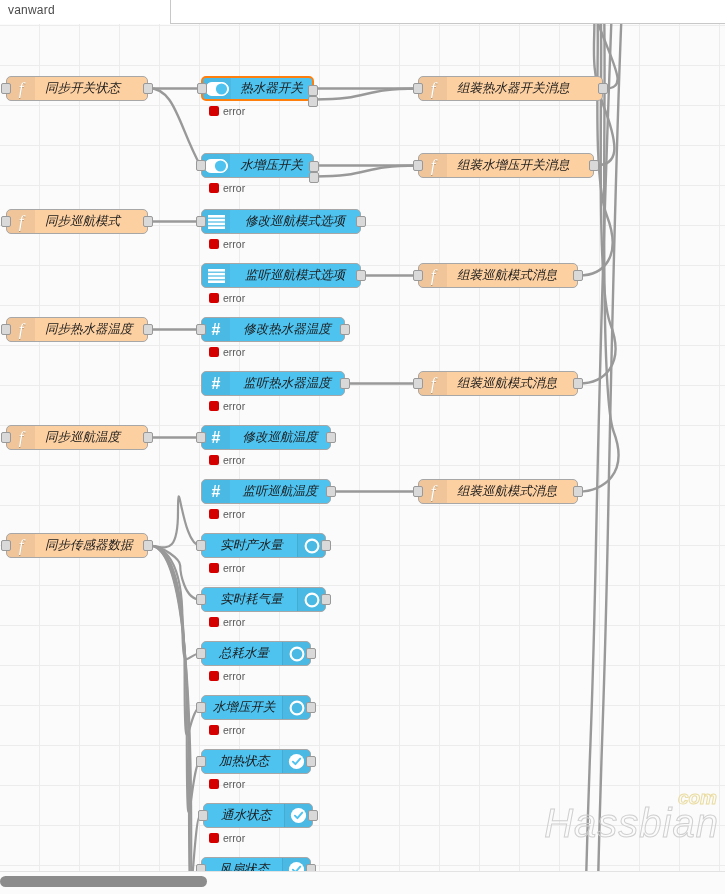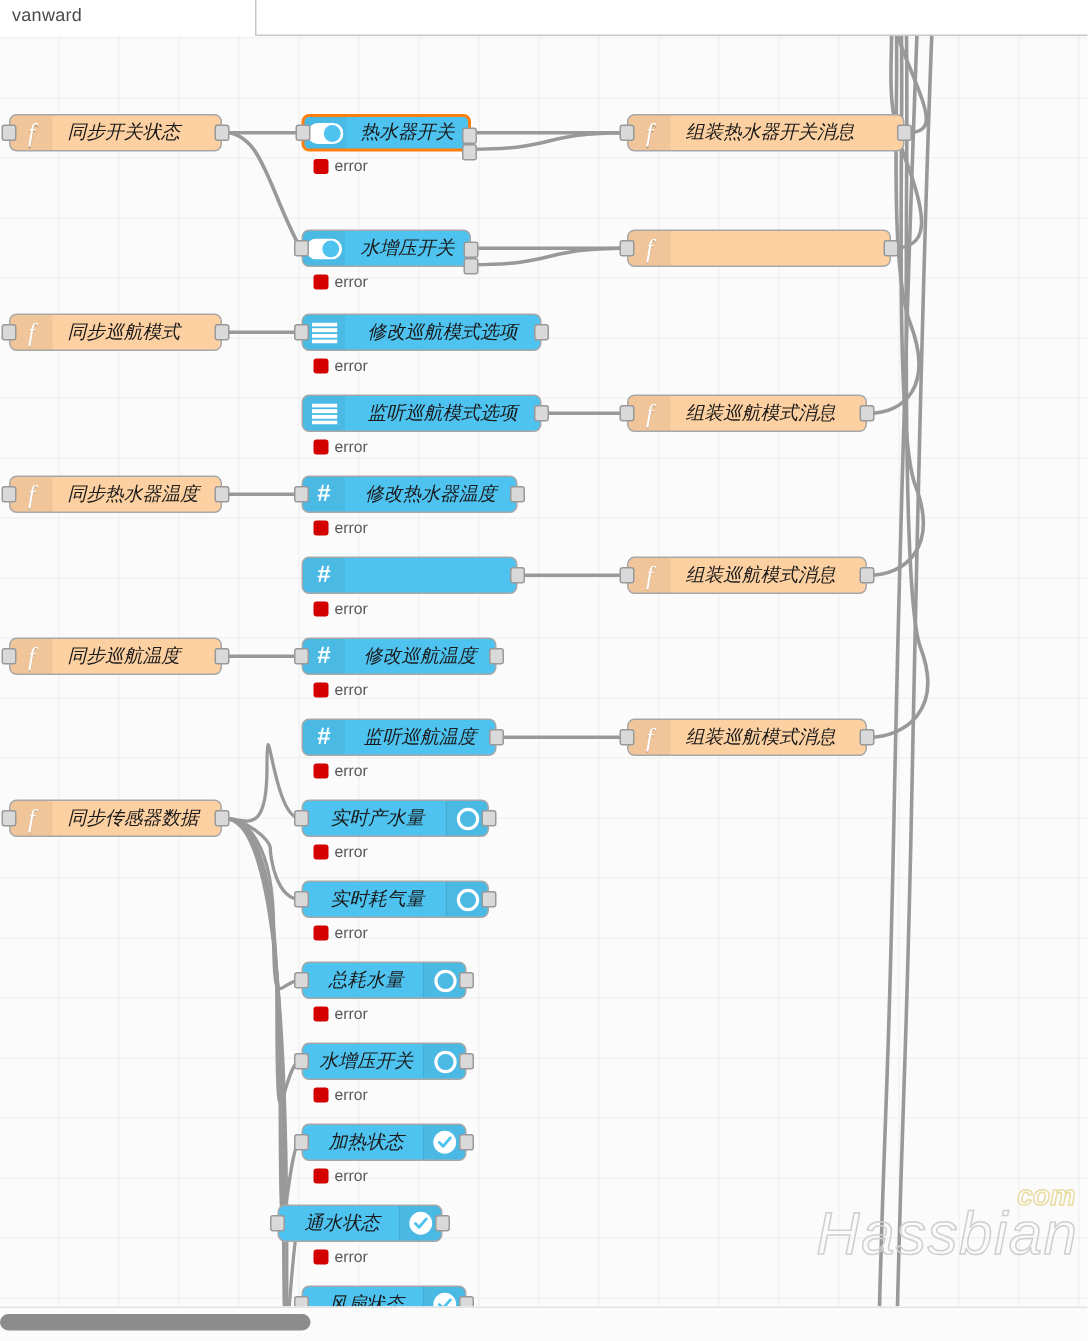--- a/index.html
+++ b/index.html
@@ -227,20 +227,21 @@
           <div class="port out p2"></div>
         </div>
         <div class="status" style="left: 209px; top: 158px;">
           <span class="dot"></span>
           <span>error</span>
         </div>
         <div class="node fn" style="left: 418px; top: 129px; width: 176px;">
           <div class="icon-box">
             <span class="icon-glyph gl-fn">f</span>
           </div>
+          <div class="label">组装水增压开关消息</div>
           <div class="port in"></div>
           <div class="port out"></div>
         </div>
         <div class="node fn" style="left: 6px; top: 185px; width: 142px;">
           <div class="icon-box">
             <span class="icon-glyph gl-fn">f</span>
           </div>
           <div class="label">同步巡航模式</div>
           <div class="port in"></div>
           <div class="port out"></div>
@@ -307,20 +308,21 @@
           <div class="port out"></div>
         </div>
         <div class="status" style="left: 209px; top: 322px;">
           <span class="dot"></span>
           <span>error</span>
         </div>
         <div class="node blue" style="left: 201px; top: 347px; width: 144px;">
           <div class="icon-box">
             <span class="icon-glyph gl-hash">#</span>
           </div>
+          <div class="label">监听热水器温度</div>
           <div class="port out"></div>
         </div>
         <div class="status" style="left: 209px; top: 376px;">
           <span class="dot"></span>
           <span>error</span>
         </div>
         <div class="node fn" style="left: 418px; top: 347px; width: 160px;">
           <div class="icon-box">
             <span class="icon-glyph gl-fn">f</span>
           </div>
@@ -449,21 +451,21 @@
               </svg>
             </span>
           </div>
           <div class="port in"></div>
           <div class="port out"></div>
         </div>
         <div class="status" style="left: 209px; top: 754px;">
           <span class="dot"></span>
           <span>error</span>
         </div>
-        <div class="node blue righticon" style="left: 185px; top: 779px; width: 110px;">
+        <div class="node blue righticon" style="left: 203px; top: 779px; width: 110px;">
           <div class="label">通水状态</div>
           <div class="icon-box right">
             <span class="icon-glyph">
               <svg class="gl" width="17" height="17" viewBox="0 0 17 17">
                 <circle cx="8.5" cy="8.5" r="7.6" fill="#fff"></circle>
                 <path d="M4.9 8.7 L7.4 11.2 L12.2 5.6" fill="none" stroke="#4ec3f0" stroke-width="1.9" stroke-linecap="round" stroke-linejoin="round"></path>
               </svg>
             </span>
           </div>
           <div class="port in"></div>

